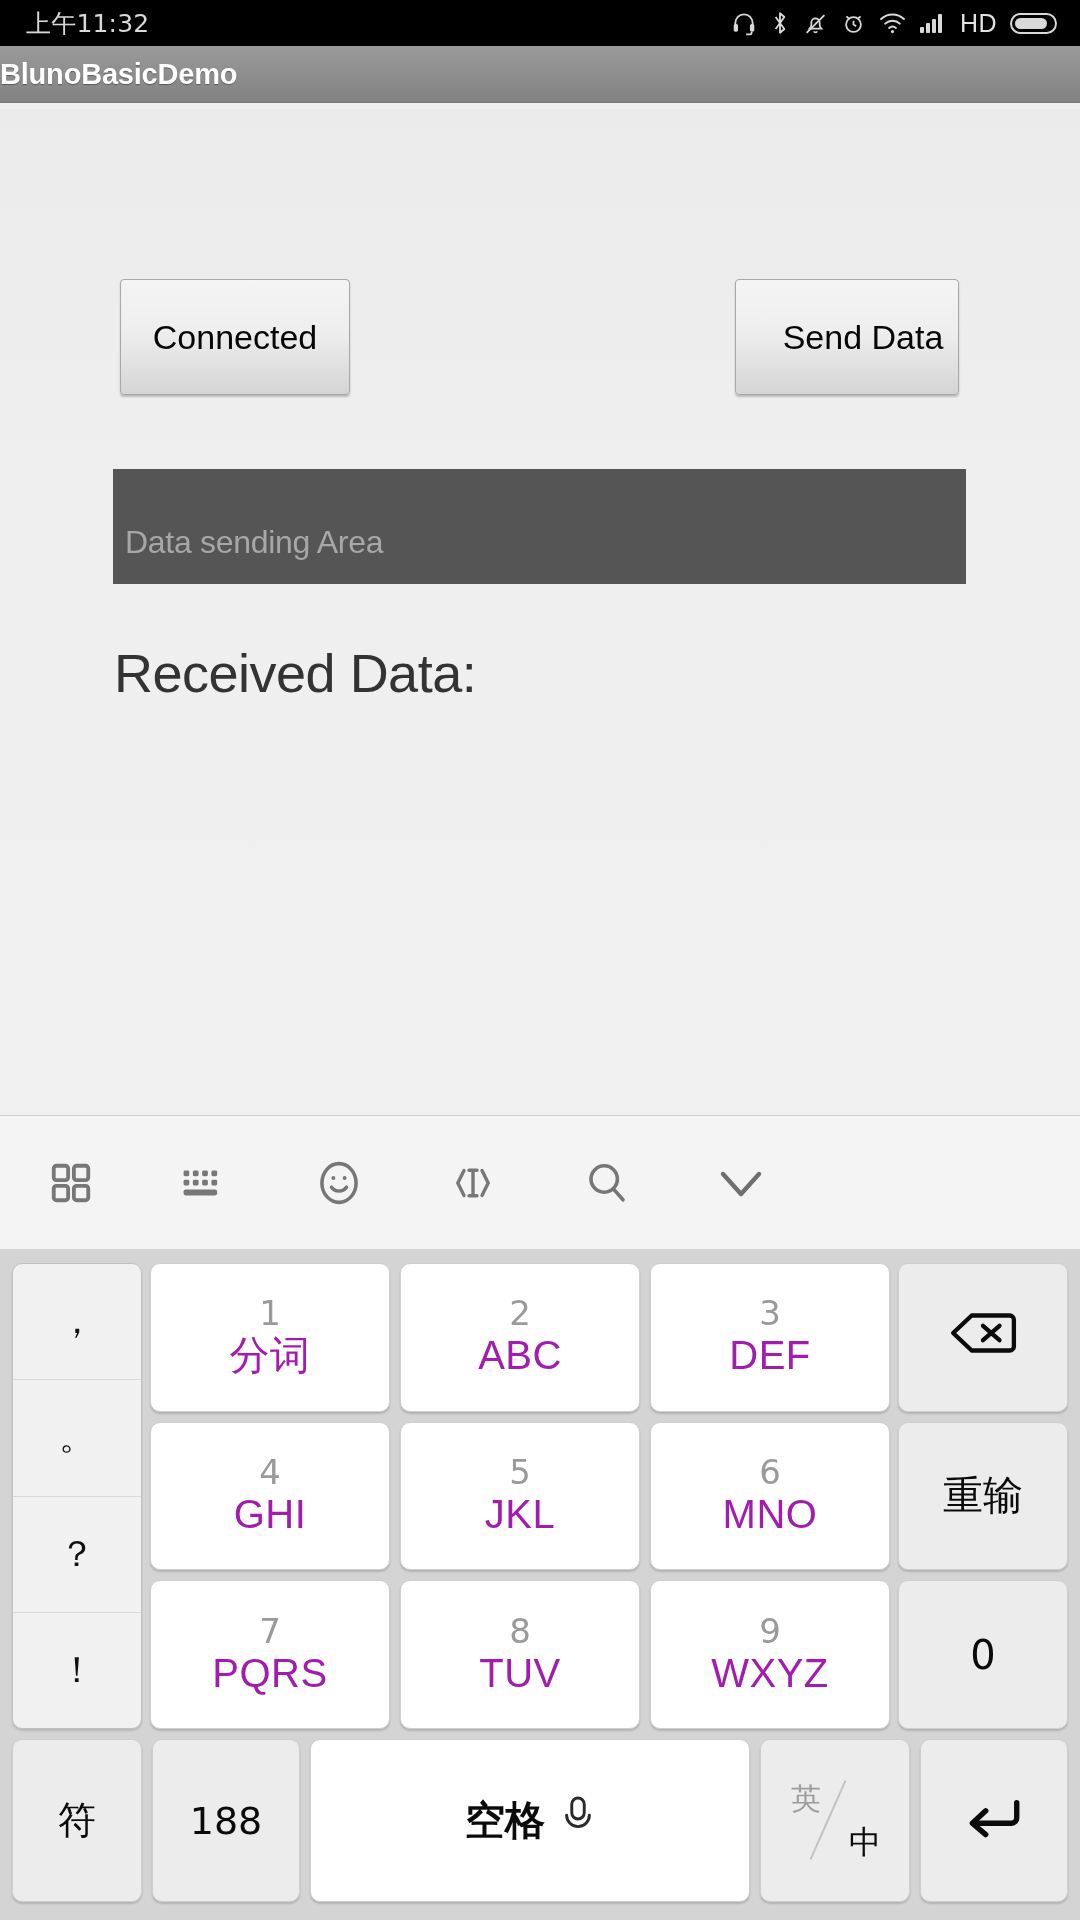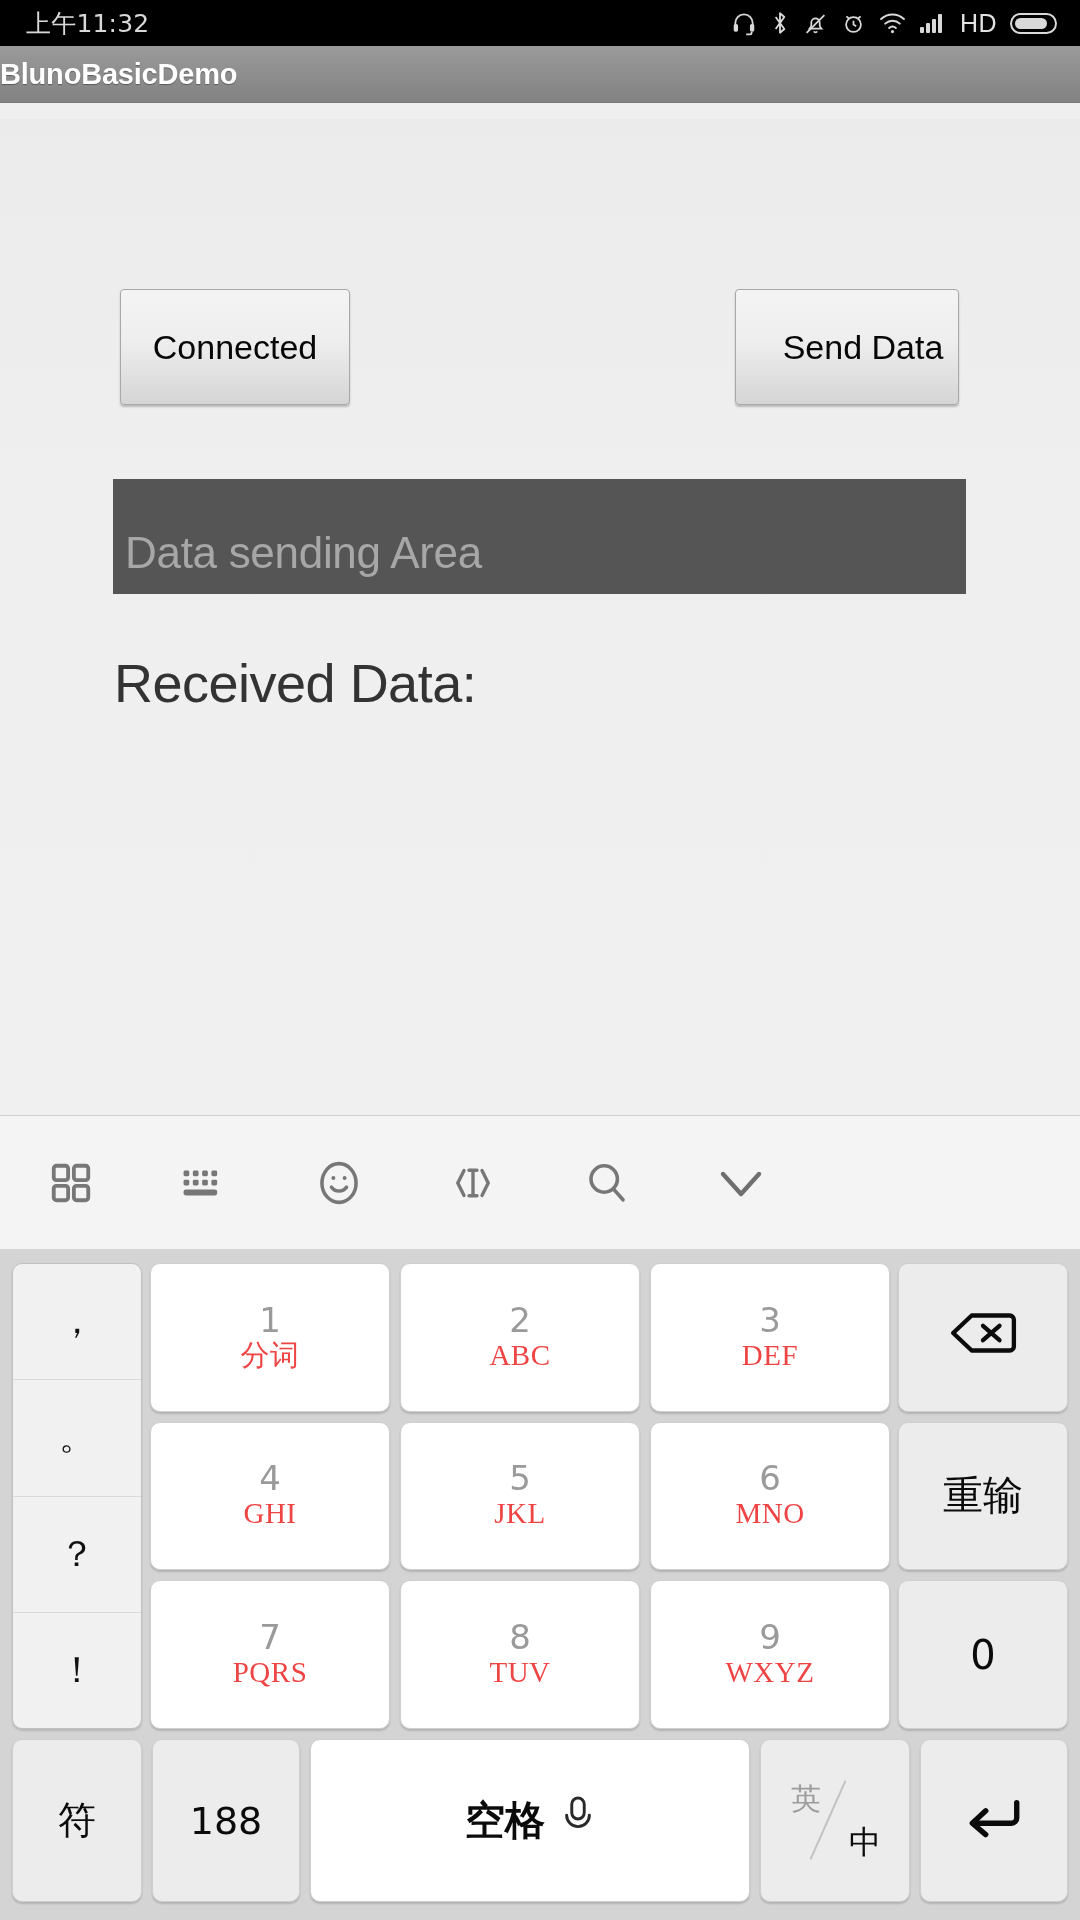--- a/index.html
+++ b/index.html
@@ -42,21 +42,21 @@
     border-bottom: 1px solid #7a7a7a;
   }
   .actionbar-title {
     color: #ffffff; font-size: 29px; font-weight: bold;
     letter-spacing: -.2px;
     text-shadow: 0 1px 1px rgba(0,0,0,.35);
   }
 
   
   .content {
-    position: absolute; top: 119px; left: 0;
+    position: absolute; top: 109px; left: 0;
     width: 1080px; height: 1012px;
     background: linear-gradient(to bottom,#ebebeb 0%, #efefef 35%, #f0f0f0 100%);
   }
   .btn {
     position: absolute;
     background: linear-gradient(to bottom,#f4f4f4 0%, #eeeeee 45%, #d5d5d5 100%);
     border: 1px solid #a8a8a8;
     border-radius: 4px;
     box-shadow: 0 2px 2px rgba(0,0,0,.22);
     color: #070707;
@@ -68,21 +68,21 @@
   #btn-send      { left: 735px; top: 170px; width: 224px; height: 116px; padding-left: 32px; }
 
   .sendfield {
     position: absolute; left: 113px; top: 360px;
     width: 853px; height: 115px;
     background: #555555;
     display: flex; align-items: center;
     padding-left: 12px;
   }
   .sendfield-placeholder {
-    color: #a7a7a7; font-size: 44px; letter-spacing: -.3px; margin-top: 32px;
+    color: #a7a7a7; font-size: 32px; letter-spacing: -.3px; margin-top: 32px;
   }
   .received-label {
     position: absolute; left: 114px; top: 533px;
     color: #333333; font-size: 54px; letter-spacing: -.5px;
   }
 
   
   .ime-toolbar {
     position: absolute; top: 1115px; left: 0;
     width: 1080px; height: 134px;
@@ -144,21 +144,21 @@
     align-items: center; justify-content: center;
     box-shadow: 0 2px 2px rgba(0,0,0,.16);
     border: 1px solid #cfcfcf;
   }
   .key-white { background: #ffffff; }
   .key-num {
     font-size: 34px; color: #9a9a9a; line-height: 1.05;
     font-family: "DejaVu Sans", "Liberation Sans", sans-serif;
   }
   .key-letters {
-    font-size: 29px; color: #ef4444; line-height: 1.15; letter-spacing: .5px; font-family: Liberation Serif, serif;
+    font-size: 40px; color: #a21caf; line-height: 1.15; letter-spacing: .5px;
   }
 
   
   .util-col {
     position: absolute; left: 892px; top: 6px;
     width: 170px; height: 466px;
     display: grid; grid-template-rows: repeat(3, 1fr); gap: 10px;
   }
   .util-key {
     background: #ececec; border: 1px solid #cfcfcf; border-radius: 10px;

